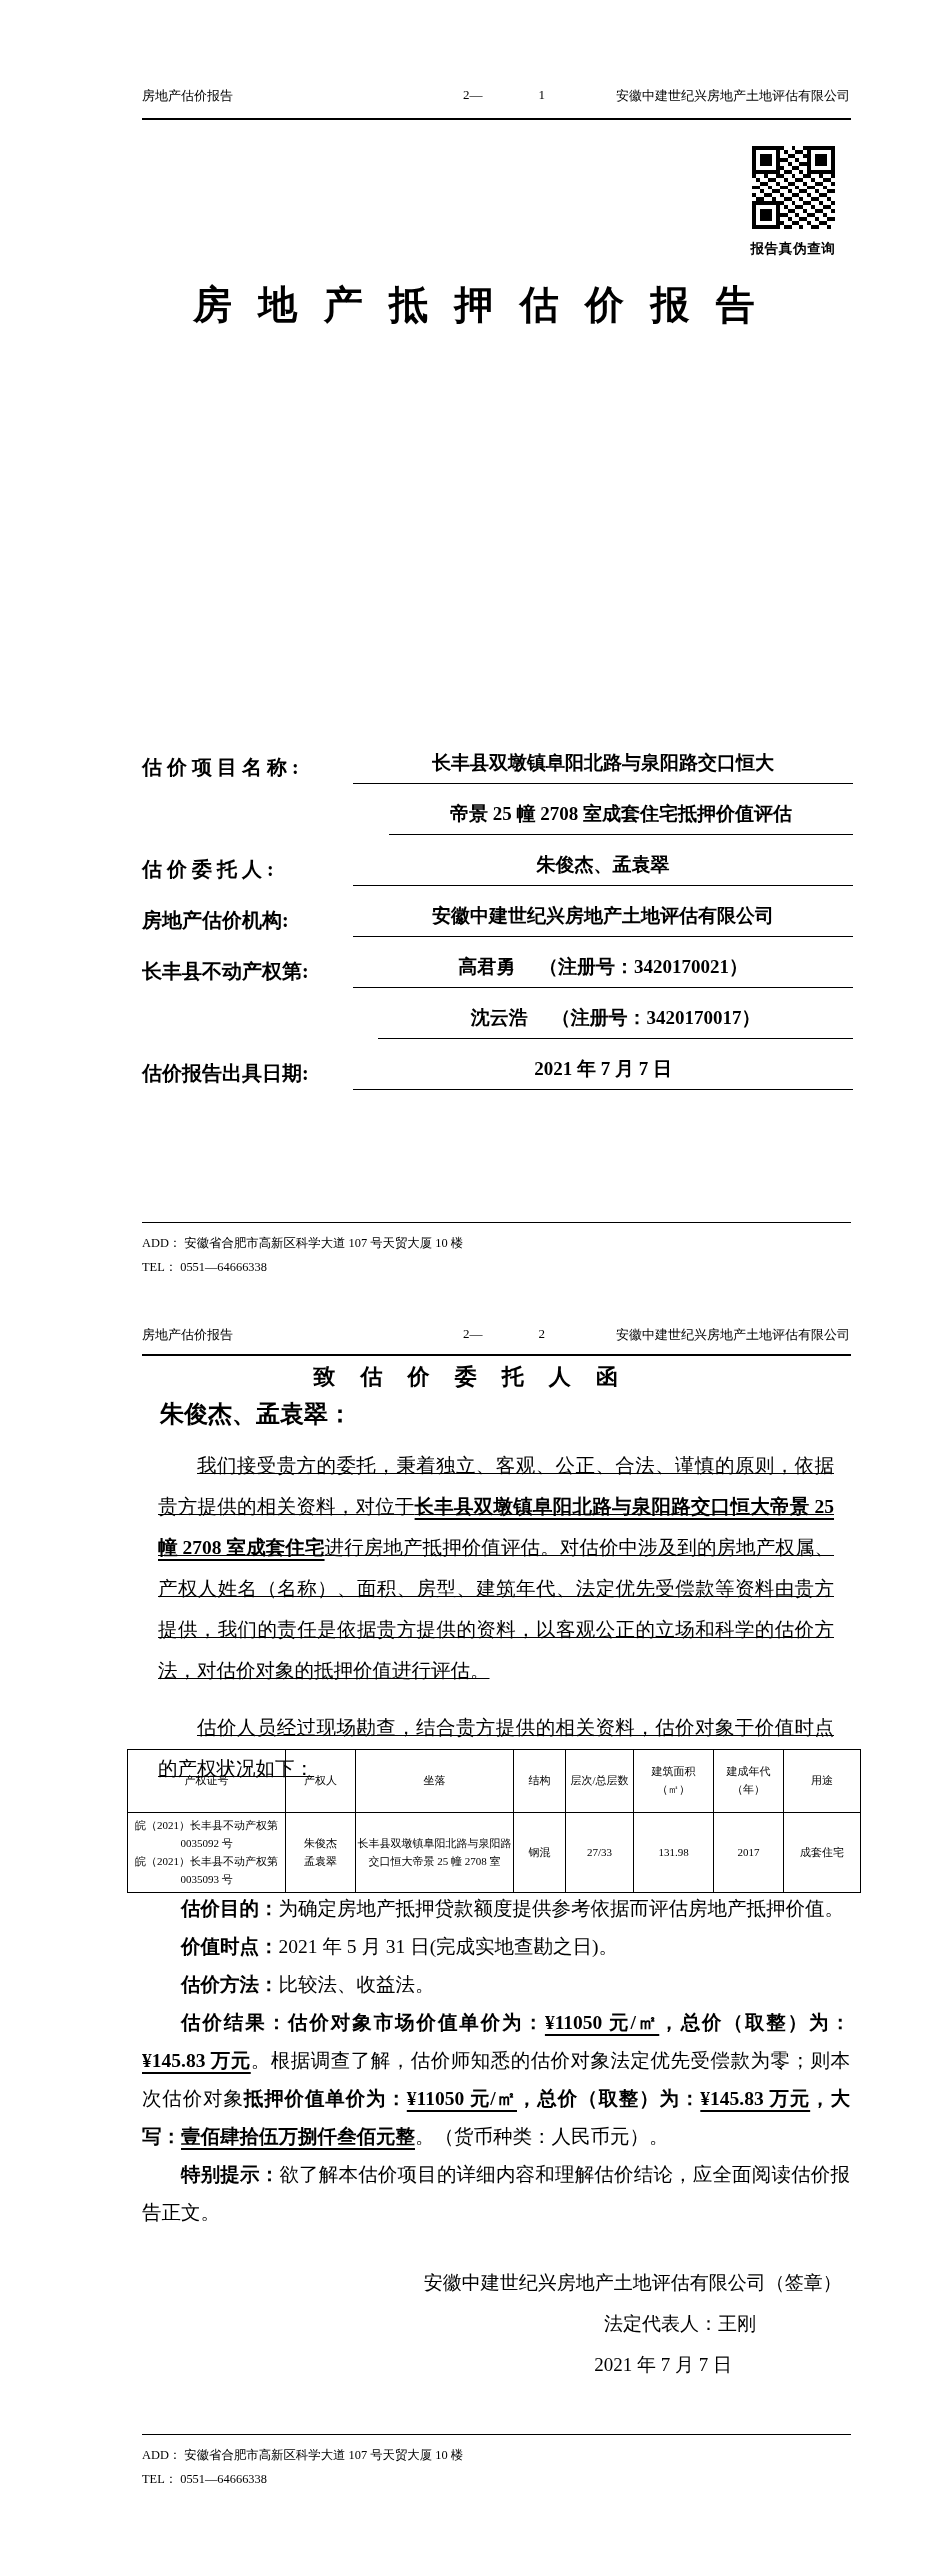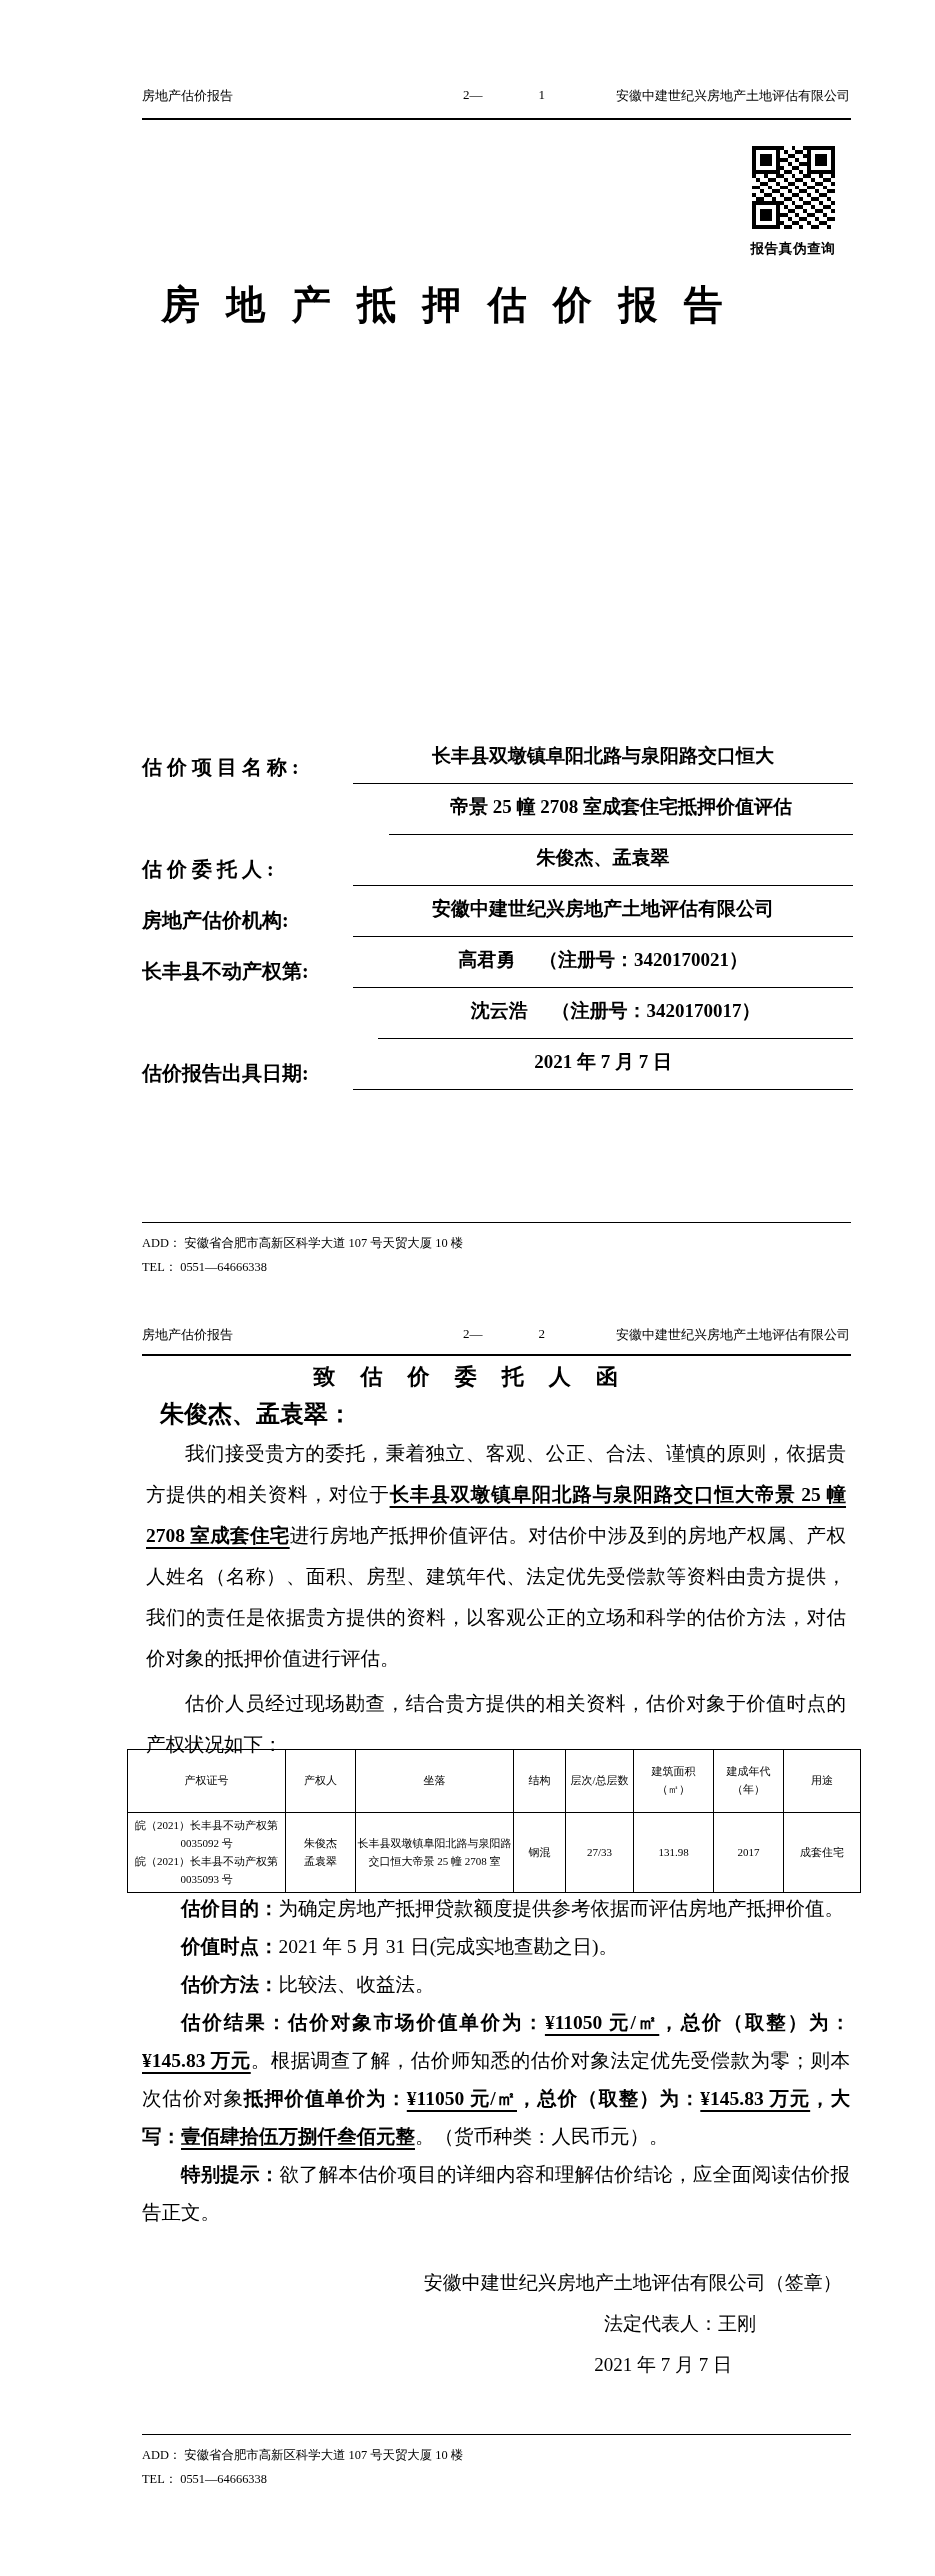--- a/index.html
+++ b/index.html
@@ -11,47 +11,47 @@
   .hdr-left{position:absolute;left:0;top:0;}
   .hdr-center{position:absolute;left:321px;top:0;}
   .hdr-num{display:inline-block;margin-left:56px;}
   .hdr-right{position:absolute;right:0;top:0;}
   
   .qr-wrap{position:absolute;left:749px;top:146px;width:88px;text-align:center;}
   .qr-svg{width:83px;height:83px;display:block;margin:0 auto;}
   .qr-caption{margin-top:10.6px;font-size:13.6px;font-weight:bold;letter-spacing:0.6px;}
   
   .doc-title{position:absolute;left:0;top:278px;width:892px;text-align:center;
-             font-size:39px;font-weight:bold;letter-spacing:8.3px;white-space:pre;}
+             font-size:39px;font-weight:bold;letter-spacing:8.3px;white-space:pre;padding-left:32px;}
   .doc-no{position:absolute;left:0;top:364px;width:936px;text-align:center;
           font-size:20px;font-weight:bold;}
   
   .fields{position:absolute;left:142px;top:733px;width:711px;}
   .frow{display:flex;align-items:flex-end;height:51px;}
   .flabel{width:211px;font-size:20px;font-weight:bold;white-space:pre;padding-bottom:3.5px;}
   .fspacer{width:211px;}
   .fspacer.w2{width:247px;}
   .fspacer.w3{width:236px;}
   .fval{flex:1;border-bottom:1.8px solid #000;text-align:center;font-size:19px;
-        font-weight:bold;padding-bottom:14px;white-space:pre;}
+        font-weight:bold;padding-bottom:7px;white-space:pre;}
   
   .pfooter{position:absolute;left:142px;width:709px;border-top:1.8px solid #000;padding-top:9.4px;}
   .pfooter div{font-size:12.4px;line-height:23.6px;white-space:pre;}
   .p1 .pfooter{top:1222px;}
   .p2 .pfooter{top:1146px;}
   .p1 .hdr{top:87px;} .p1 .hdr-line{top:118px;}
   .p2 .hdr{top:38px;}  .p2 .hdr-line{top:66px;}
   
   .letter-title{position:absolute;left:0;top:74px;width:936px;text-align:center;
                 font-size:22px;font-weight:bold;letter-spacing:4.7px;white-space:pre;}
   .salutation{position:absolute;left:160px;top:113px;width:708px;font-size:24px;
               font-weight:bold;line-height:26px;}
   .letter-body{position:absolute;left:142px;top:141px;width:708px;font-size:19.5px;
                line-height:41px;text-align:justify;}
-  .letter-body p{margin:4px;text-indent:2em;}
+  .letter-body p{margin:16px;text-indent:2em;text-decoration:underline;}
   
   .rtable{position:absolute;left:127px;top:461px;width:732px;border-collapse:collapse;
           table-layout:fixed;font-size:11px;text-align:center;}
   .rtable th,.rtable td{border:1.2px solid #000;font-weight:normal;padding:2.4px 1.2px;
           vertical-align:middle;}
   .rtable th{height:57px;line-height:17.7px;}
   .rtable td{line-height:18.3px;height:74px;}
   
   .sections{position:absolute;left:142px;top:602px;width:708px;font-size:19.5px;
             line-height:38px;text-align:justify;}

